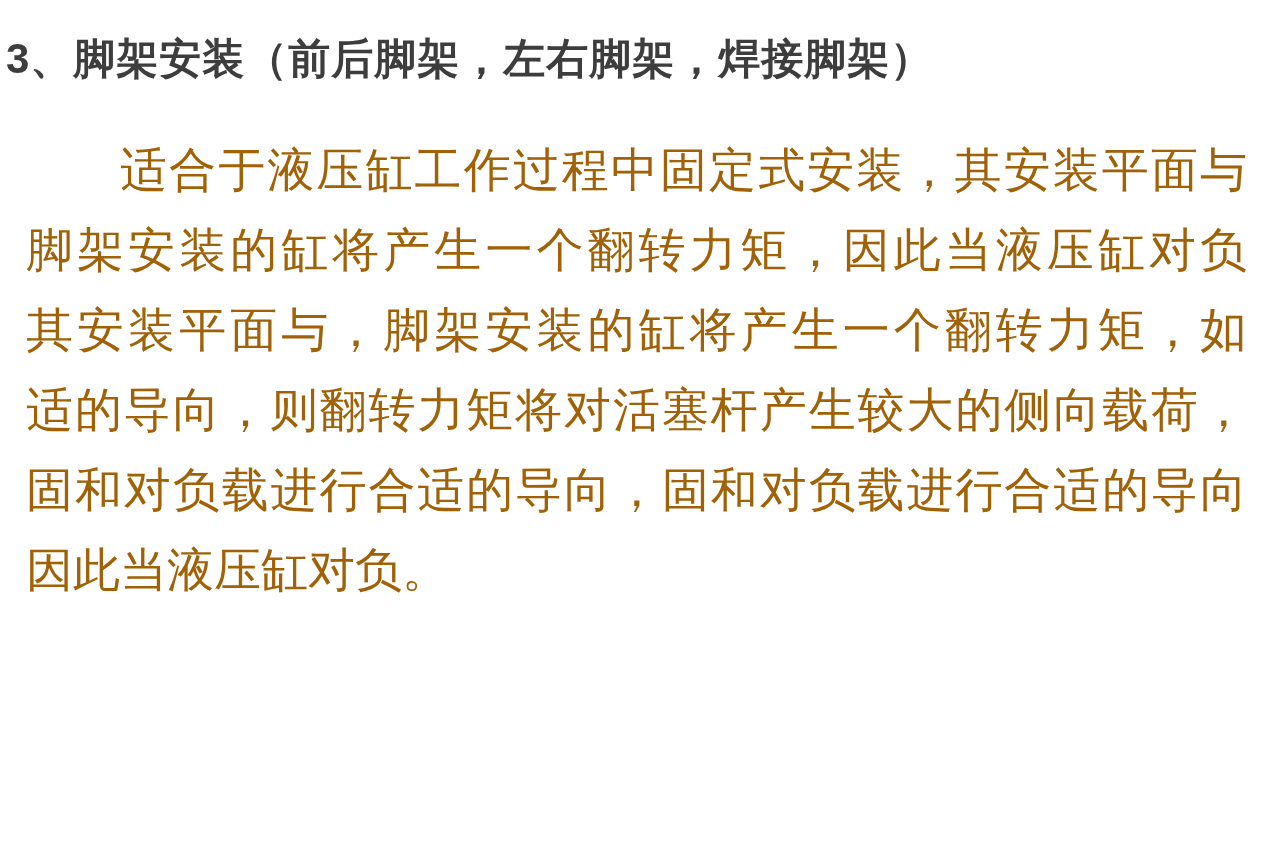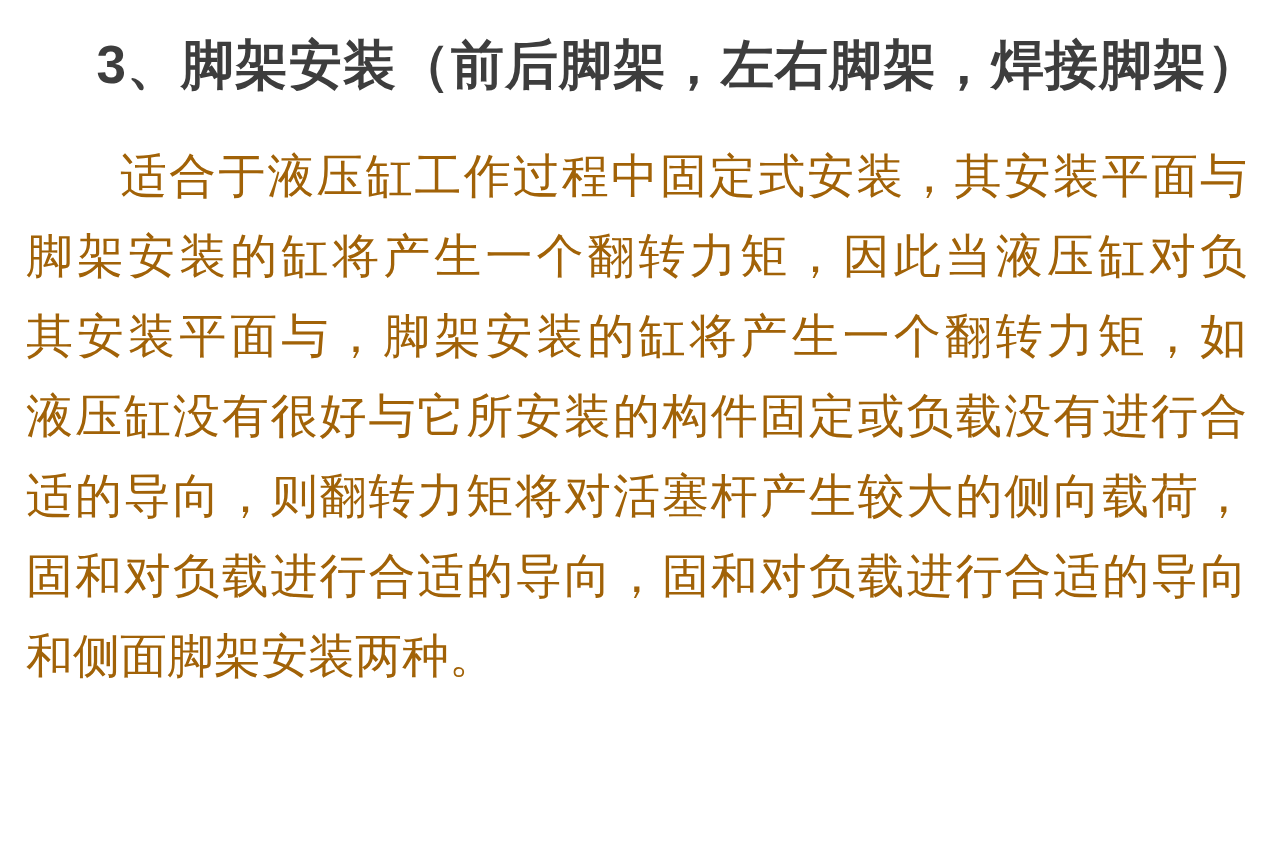--- a/index.html
+++ b/index.html
@@ -14,23 +14,23 @@
     overflow: hidden;
   }
   .page {
     width: 1273px;
     height: 852px;
     background: #ffffff;
     box-sizing: border-box;
     padding-top: 22px;
   }
   .title {
-    margin: 12px;
-    text-align: right;
-    font-size: 53px;
+    margin: 6px;
+    text-align: left;
+    font-size: 42px;
     font-weight: 700;
     color: #3d3d3d;
     line-height: 62px;
     letter-spacing: 1px;
   }
   .paragraph {
     margin: 40px 26px 0 26px;
     font-size: 47px;
     color: #a16207;
   }
@@ -51,18 +51,17 @@
 </head>
 <body>
 
 <div class="page">
   <h1 class="title">3、脚架安装（前后脚架，左右脚架，焊接脚架）</h1>
 
   <div class="paragraph">
     <div class="line indent">适合于液压缸工作过程中固定式安装，其安装平面与</div>
     <div class="line">脚架安装的缸将产生一个翻转力矩，因此当液压缸对负</div>
     <div class="line">其安装平面与，脚架安装的缸将产生一个翻转力矩，如</div>
-    <div class="line">液压缸没有很好与它所安装的构件固定或负载没有进行合</div>
     <div class="line">适的导向，则翻转力矩将对活塞杆产生较大的侧向载荷，</div>
     <div class="line">固和对负载进行合适的导向，固和对负载进行合适的导向</div>
-    <div class="line last">和侧面脚架安装两种。</div>
+    <div class="line last">因此当液压缸对负。</div>
   </div>
 </div>
 
 </body></html>

